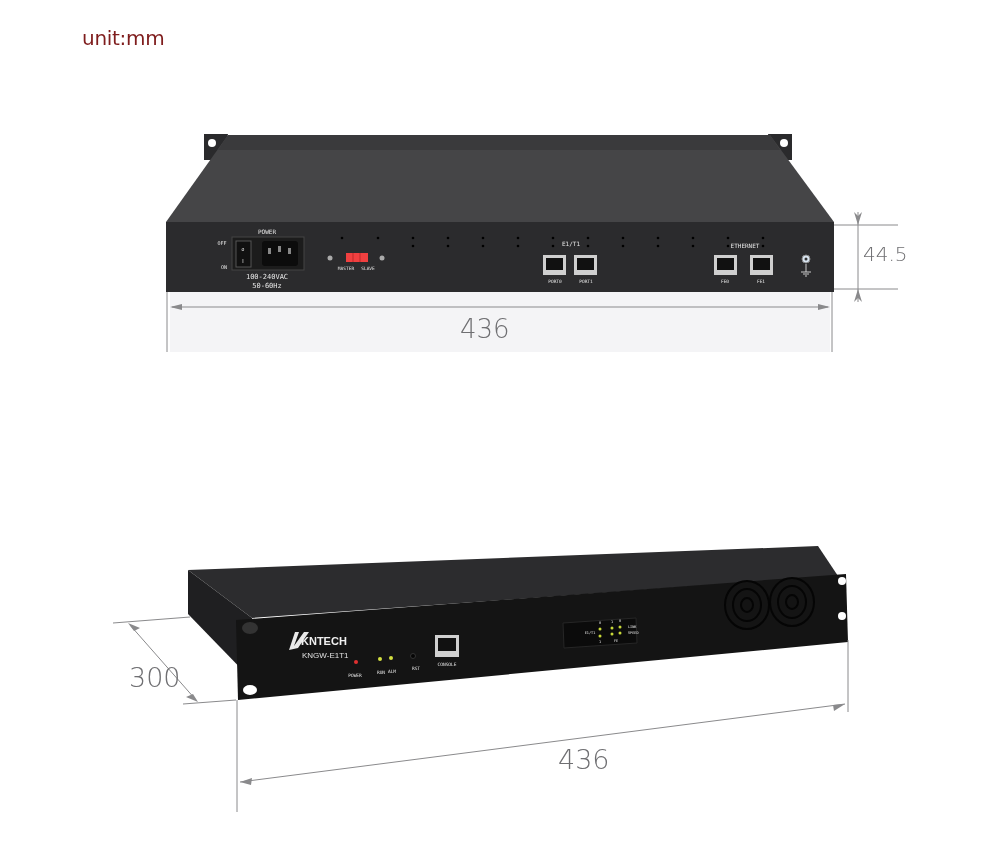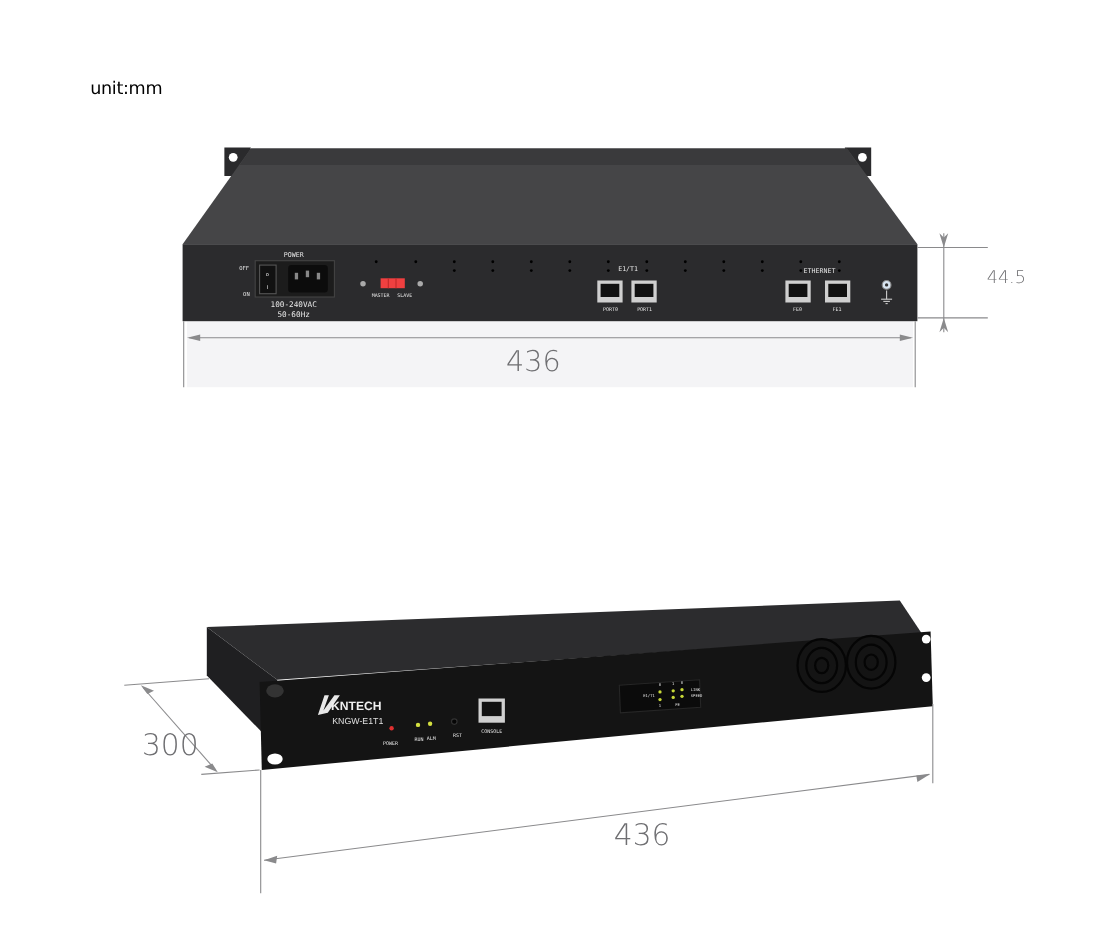--- a/index.html
+++ b/index.html
@@ -1,17 +1,17 @@
 <!DOCTYPE html>
 <html><head>
 <meta charset="utf-8">
 <style>
   html, body { margin:0; padding:0; background:#ffffff; }
   body { width:996px; height:844px; position:relative; overflow:hidden; font-family:"Liberation Sans", sans-serif; }
-  .unit { position:absolute; left:82px; top:26px; font-size:16px; color:#000000; font-family:"DejaVu Sans", sans-serif; letter-spacing:-0.3px;margin-top:44px; }
+  .unit { position:absolute; left:82px; top:26px; font-size:20px; color:#7f1d1d; font-family:"DejaVu Sans", sans-serif; letter-spacing:-0.3px; }
   .dimlabel { position:absolute; color:#6f6f72; font-family:"DejaVu Sans", sans-serif; font-weight:300; }
   svg { position:absolute; left:0; top:0; }
   .tiny { font-family:"DejaVu Sans Mono", monospace; fill:#e6e6e6; }
   .tinyw { font-family:"Liberation Sans", sans-serif; fill:#f0f0f0; }
 </style>
 </head>
 <body>
 
 <div class="unit">unit:mm</div>
 
@@ -196,15 +196,15 @@
   <g stroke="#8a8a8c" stroke-width="1" fill="none">
     <line x1="237" y1="700" x2="237" y2="812"></line>
     <line x1="848" y1="640" x2="848" y2="712"></line>
     <line x1="240" y1="782" x2="845" y2="704"></line>
   </g>
   <path d="M240 782 L252 778 L251 785 Z" fill="#8a8a8c"></path>
   <path d="M845 704 L833 705 L834 711 Z" fill="#8a8a8c"></path>
 </svg>
 
 <div class="dimlabel" style="left:460px; top:314px; font-size:26px;">436</div>
-<div class="dimlabel" style="left:863px; top:242px; font-size:16px;margin-left:34px;">44.5</div>
+<div class="dimlabel" style="left:863px; top:242px; font-size:20px;">44.5</div>
 <div class="dimlabel" style="left:129px; top:662px; font-size:27px;">300</div>
 <div class="dimlabel" style="left:558px; top:744px; font-size:27px;">436</div>
 
 </body></html>

